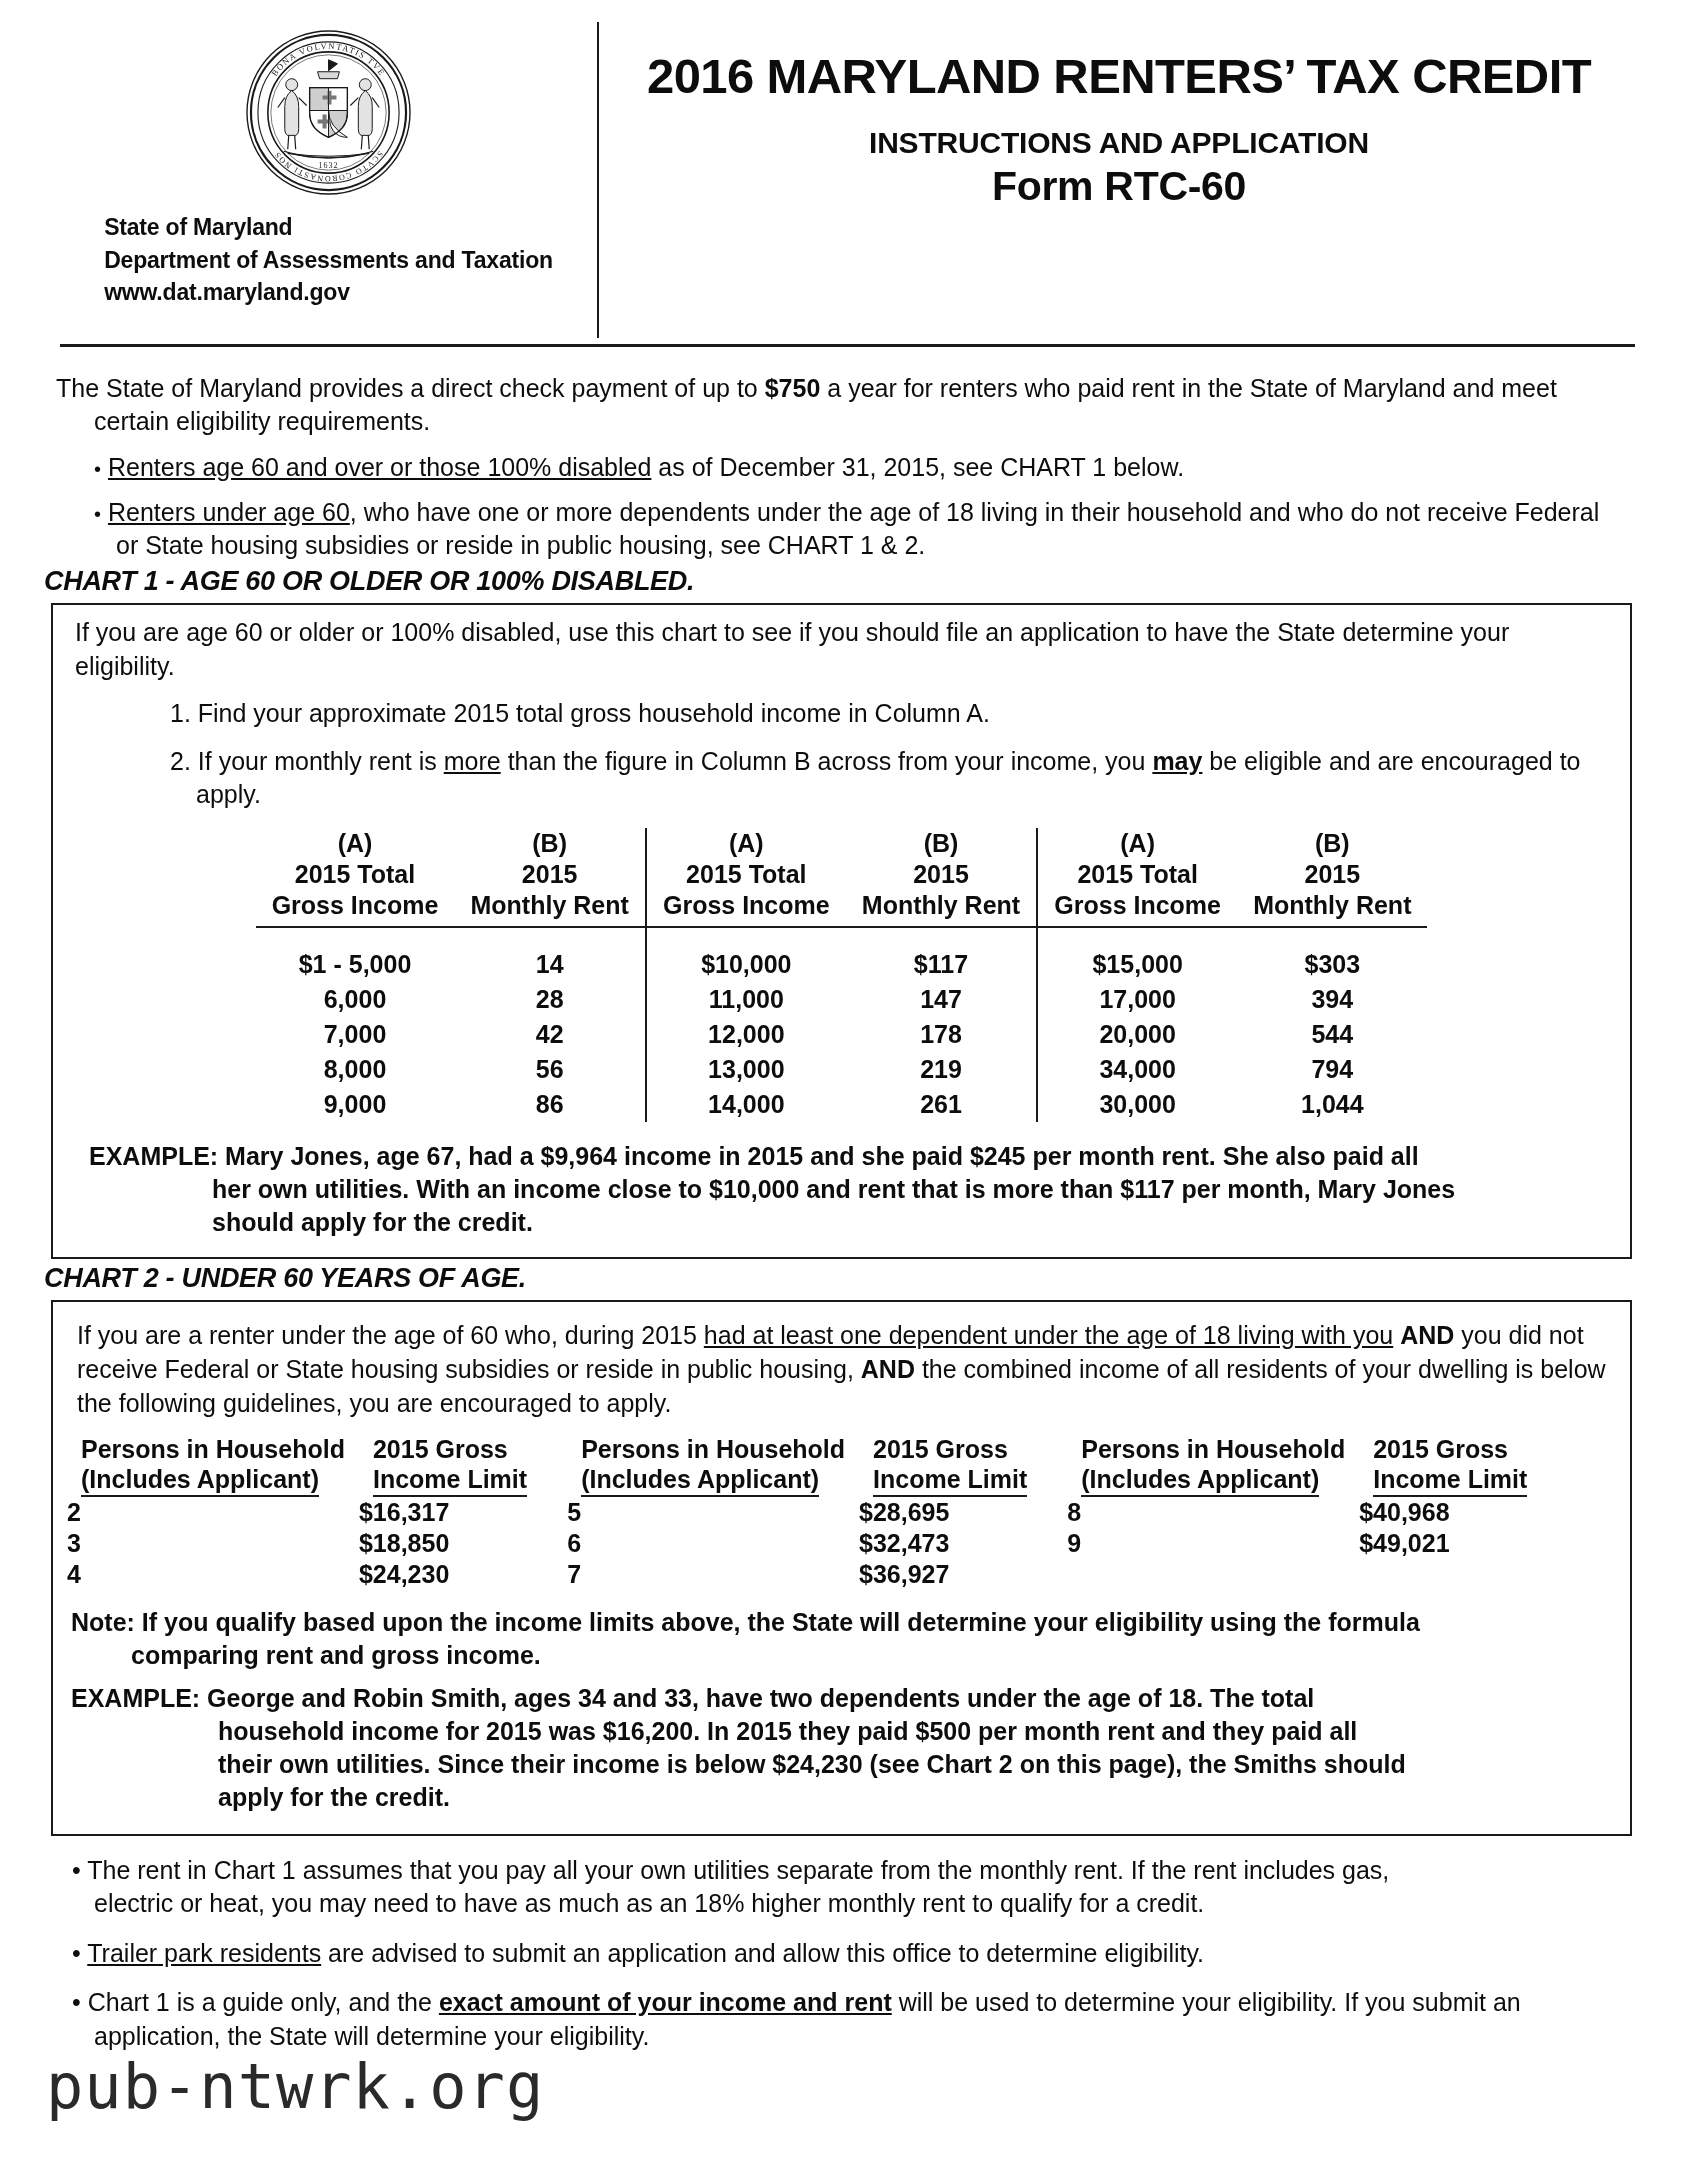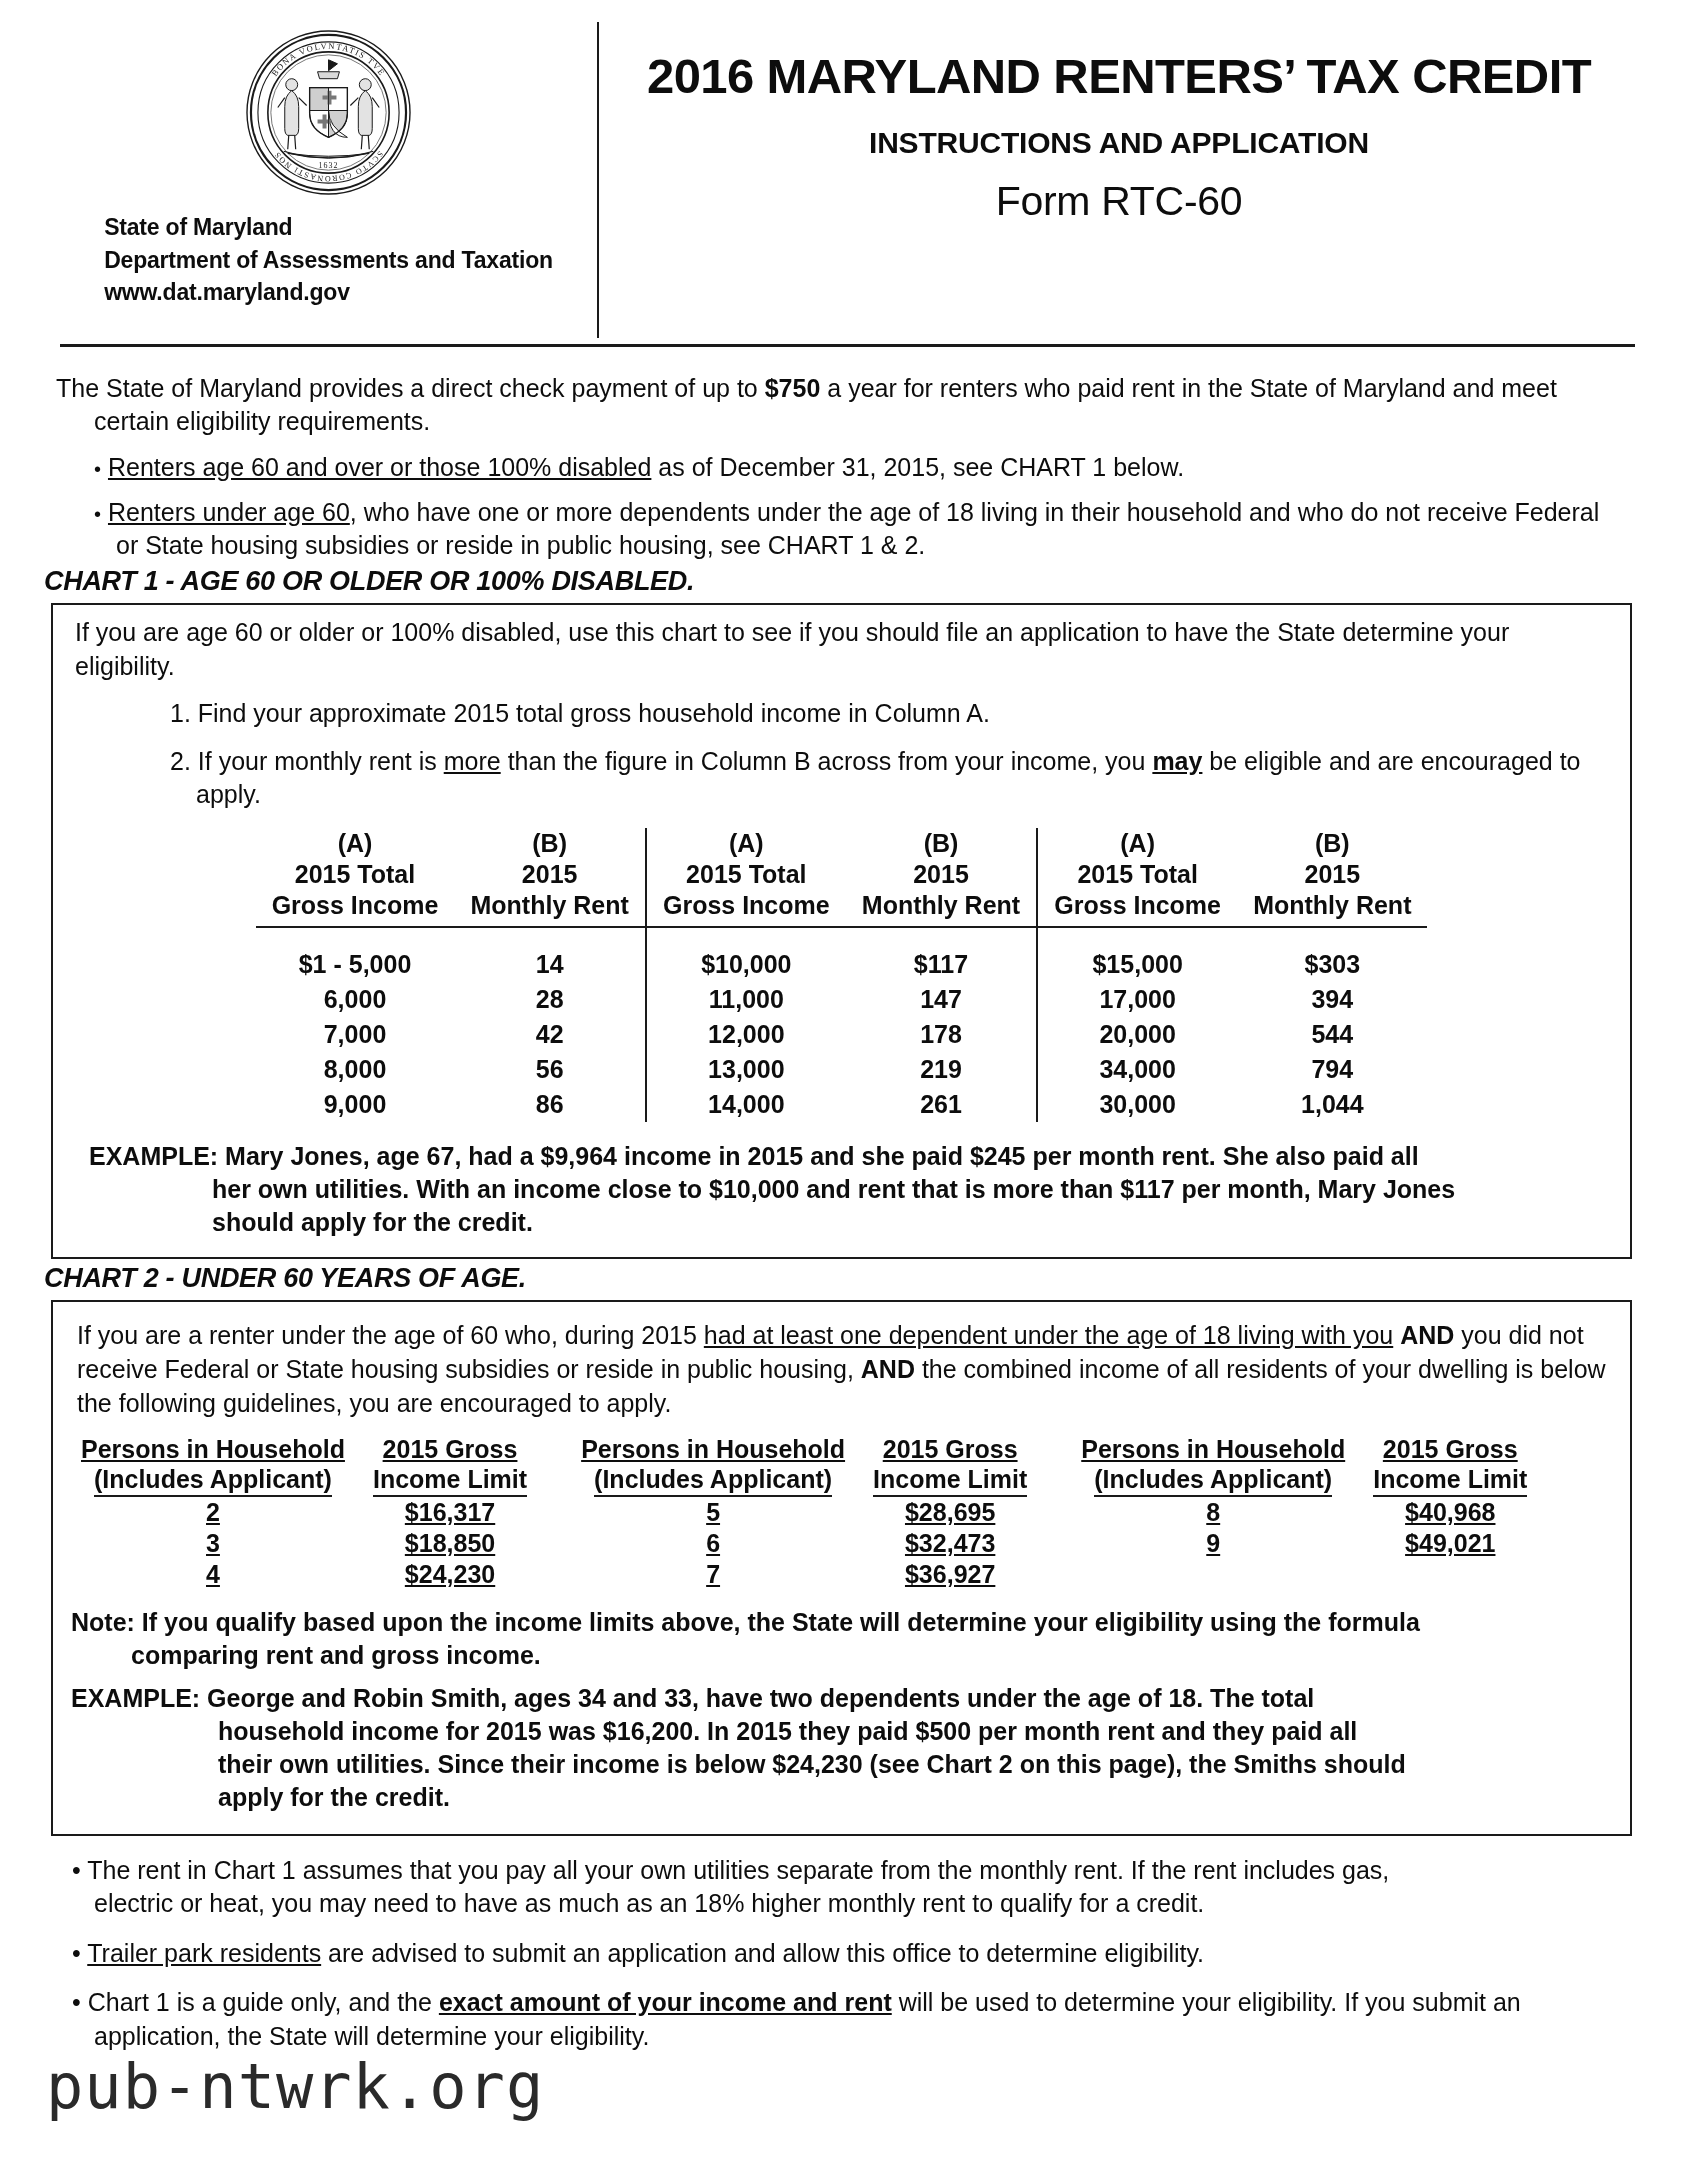--- a/index.html
+++ b/index.html
@@ -68,22 +68,22 @@
     white-space: nowrap;
   }
   .title-sub {
     font-size: 30px;
     font-weight: bold;
     margin-top: 22px;
     letter-spacing: -0.2px;
   }
   .title-form {
     font-size: 41px;
-    font-weight: normal;
-    margin-top: 18px;
+    font-weight: bold;
+    margin-top: 3px;
     letter-spacing: -0.3px;
   }
   .deadline-row {
     margin-top: 28px;
     display: flex;
     align-items: center;
     justify-content: center;
     gap: 18px;
   }
   .deadline-text {
@@ -205,23 +205,22 @@
     padding: 16px 22px 0 24px;
   }
   table.grid2 {
     border-collapse: collapse;
     margin: 14px 0 0 14px;
     font-size: 25px;
   }
   table.grid2 td {
     padding: 1px 0;
     font-weight: bold;
-    text-align: center;
+    text-align: left;
     white-space: nowrap;
-    text-decoration: underline;
   }
   .g2head {
     font-weight: bold;
     line-height: 1.2;
     padding: 0 14px 0 14px !important;
     vertical-align: bottom;
   }
   .g2head .ul { border-bottom: 2px solid #1a1a1a; display: inline-block; padding-bottom: 1px; }
   .g2gap { width: 26px; }
   .g2val { padding-top: 3px !important; }

